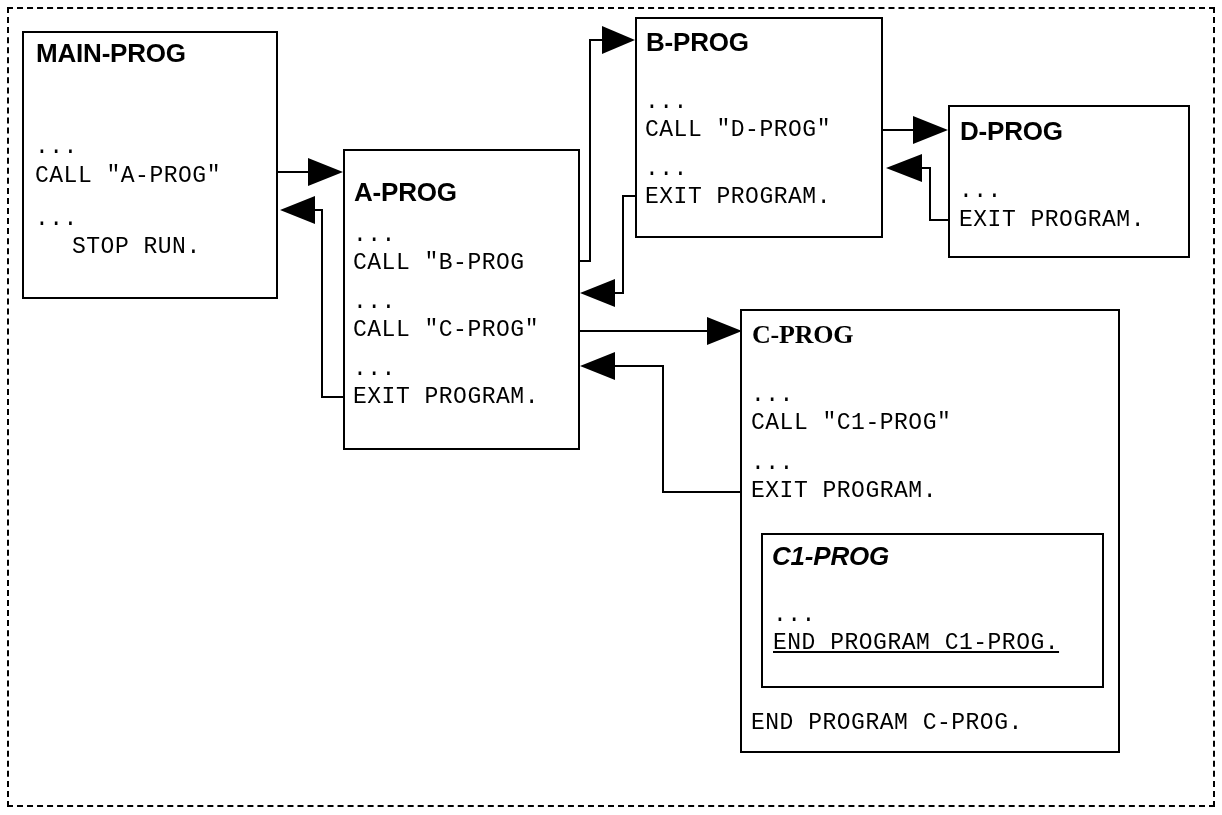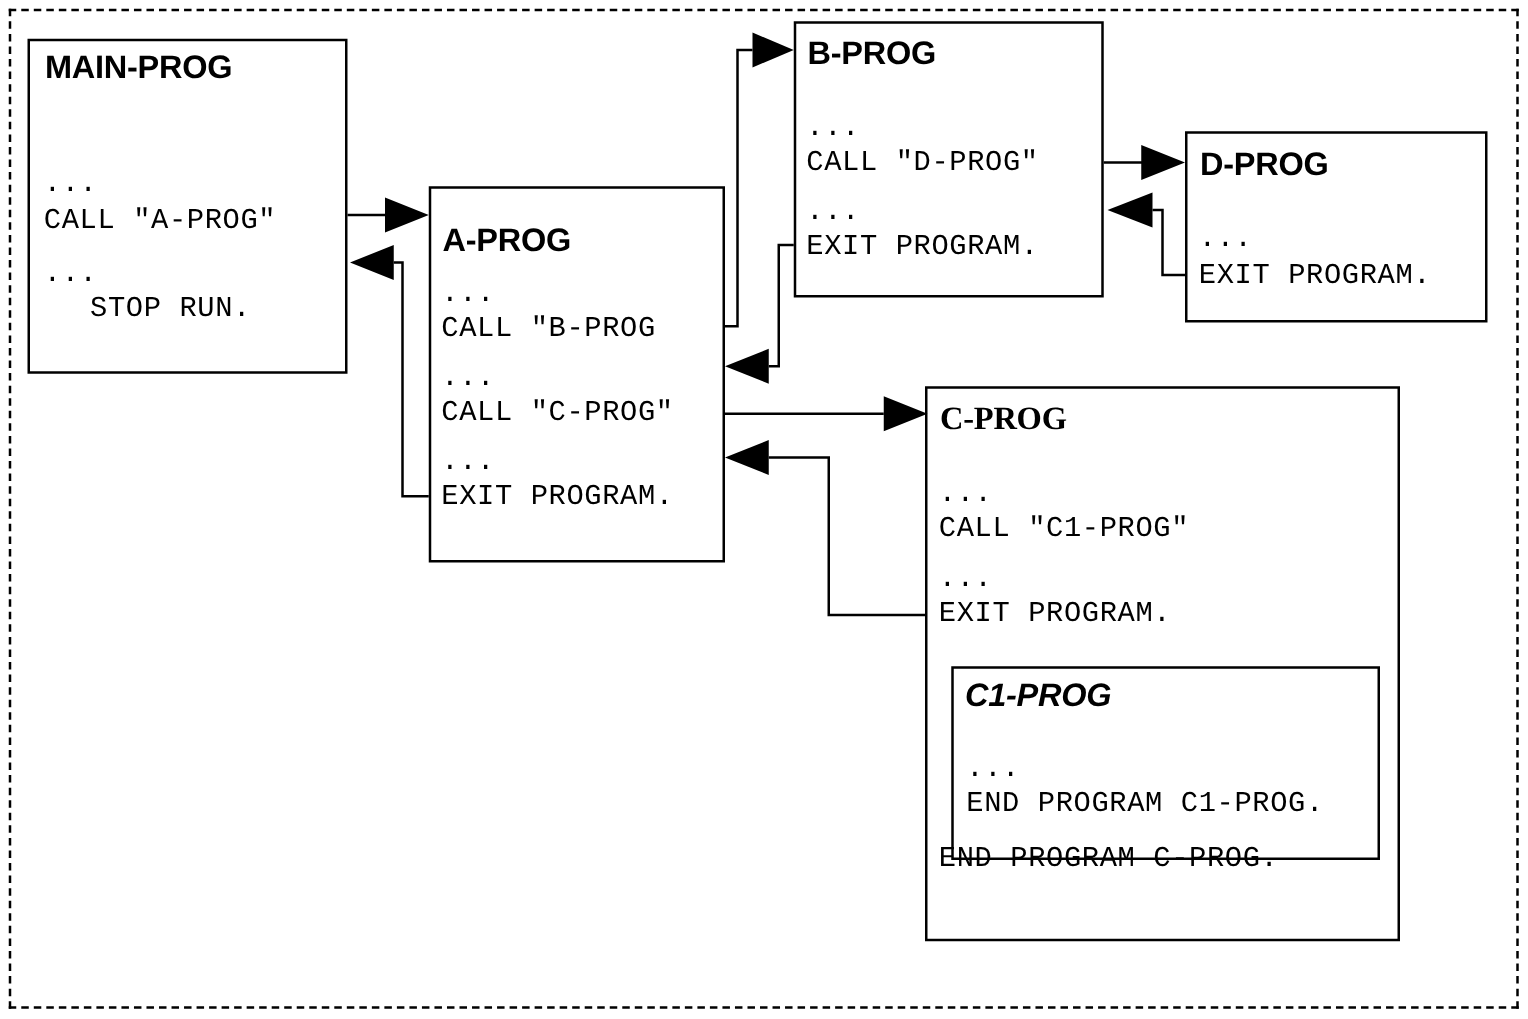--- a/index.html
+++ b/index.html
@@ -115,23 +115,23 @@
   <div class="prog-box" style="left:740px; top:309px; width:380px; height:444px;"></div>
   <div class="box-title" style="left:752px; top:322px;font-family:Liberation Serif, serif;">C-PROG</div>
   <div class="code-line" style="left:751px; top:384px;">...</div>
   <div class="code-line" style="left:751px; top:412px;">CALL "C1-PROG"</div>
   <div class="code-line" style="left:751px; top:452px;">...</div>
   <div class="code-line" style="left:751px; top:480px;">EXIT PROGRAM.</div>
 
   <div class="prog-box nested" style="left:761px; top:533px; width:343px; height:155px;"></div>
   <div class="box-title" style="left:772px; top:543px;font-style:italic;">C1-PROG</div>
   <div class="code-line" style="left:773px; top:604px;">...</div>
-  <div class="code-line" style="left:773px; top:632px;">END PROGRAM C1-PROG.</div>
+  <div class="code-line" style="left:773px; top:632px;text-decoration:underline;">END PROGRAM C1-PROG.</div>
 
-  <div class="code-line" style="left:751px; top:676px;">END PROGRAM C-PROG.</div>
+  <div class="code-line" style="left:751px; top:712px;">END PROGRAM C-PROG.</div>
 
   <svg id="wires" viewBox="0 0 1222 815" width="1222" height="815" aria-hidden="true">
 
     <g>
       <polyline points="278,172 310,172"></polyline>
       <polygon points="308,158 343,172 308,186"></polygon>
     </g>
 
     <g>
       <polyline points="343,397 322,397 322,210 315,210"></polyline>

